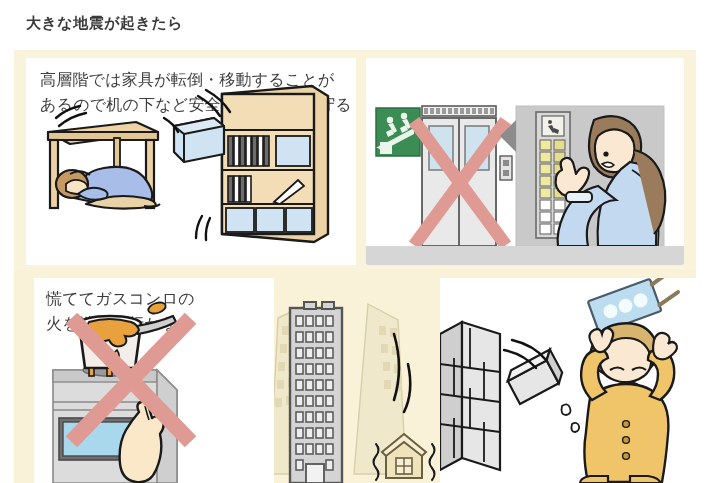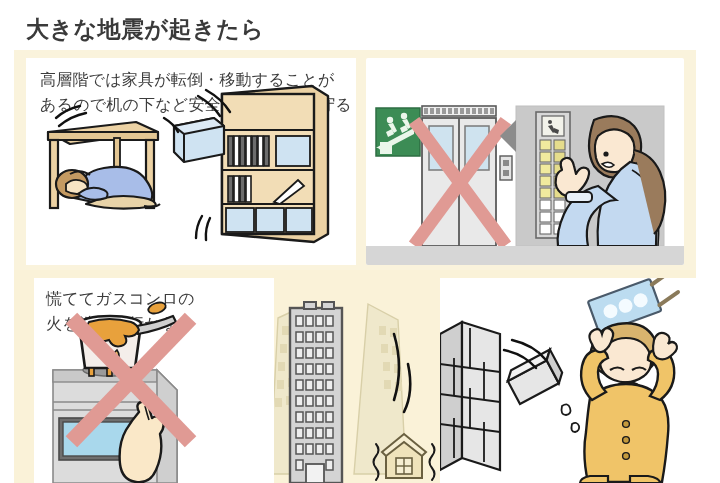--- a/index.html
+++ b/index.html
@@ -12,21 +12,21 @@
   #page {
     position: relative;
     width: 720px; height: 483px;
     background: #ffffff;
   }
 
   
   #title {
     position: absolute;
     left: 26px; top: 14px;
-    font-size: 23px;
+    font-size: 15px;
     font-weight: bold;
     color: #3a3a3a;
     letter-spacing: 0.5px;
     white-space: nowrap;
   }
 
   
   #cream-band {
     position: absolute;
     left: 14px; top: 50px;

